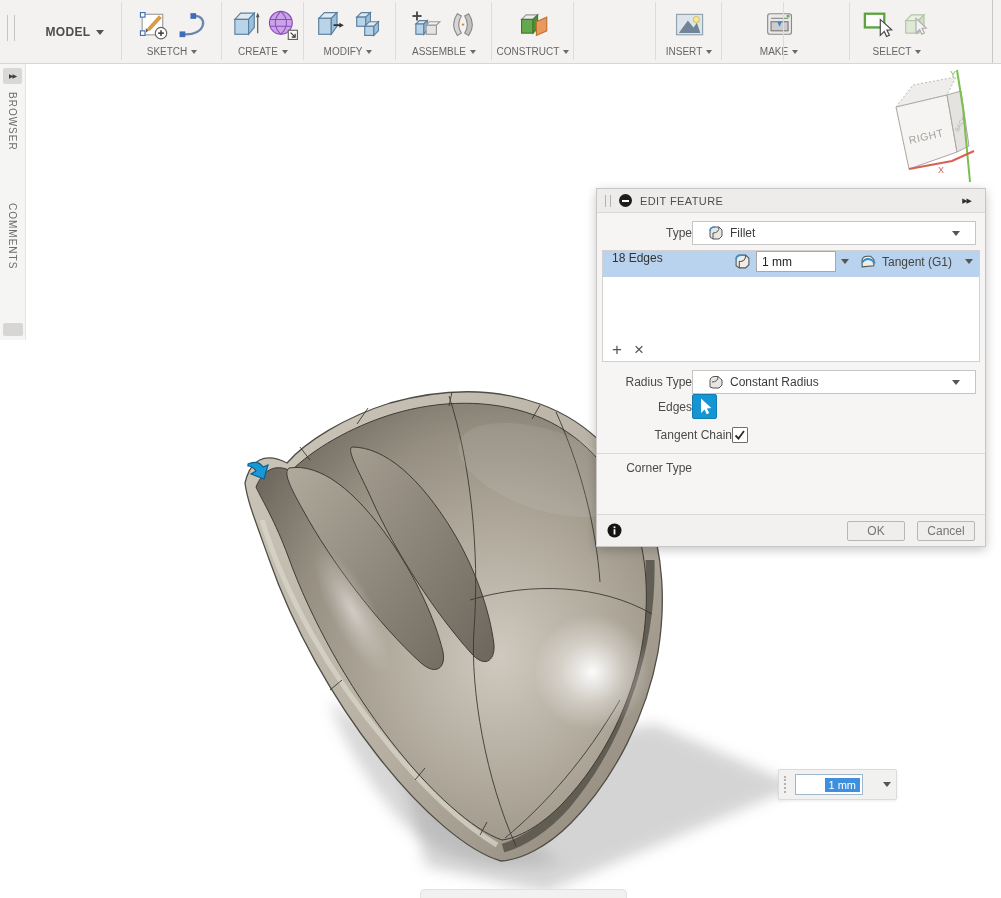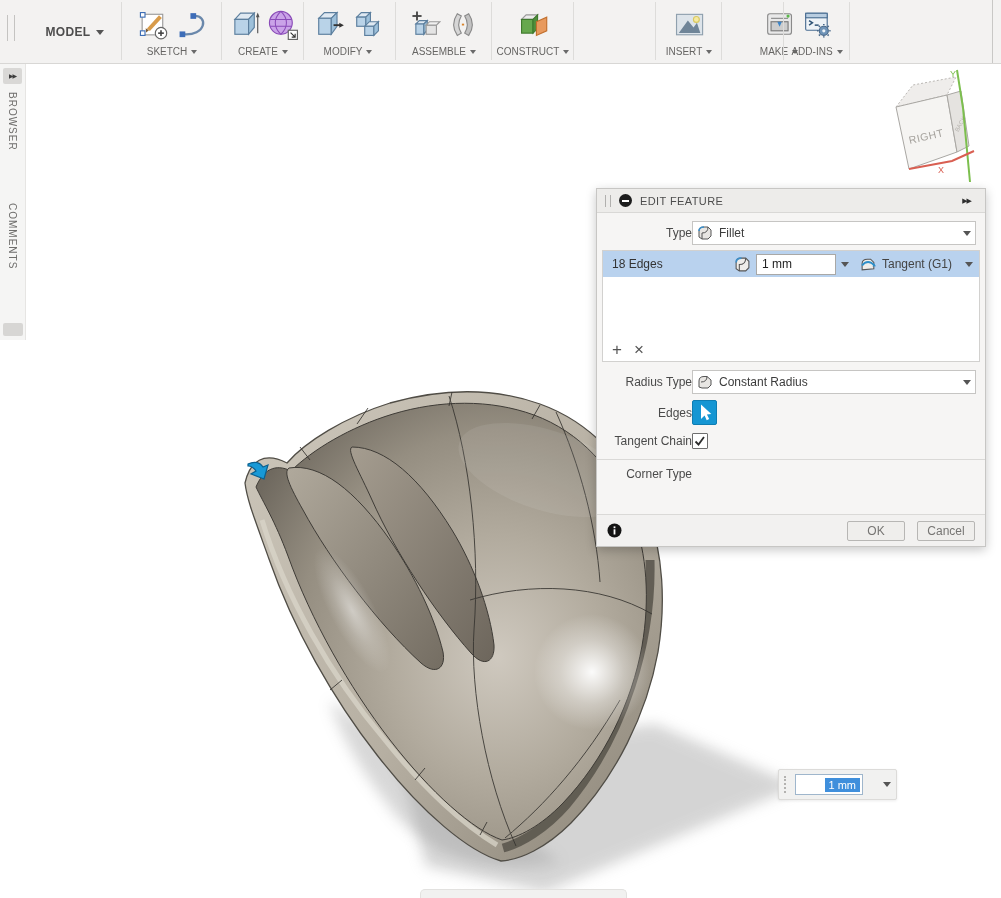--- a/index.html
+++ b/index.html
@@ -49,35 +49,35 @@
   }
   .dlg-title{height:23px;flex:none;background:#edecea;border-bottom:1px solid #d9d8d6;
     display:flex;align-items:center;padding:0 8px;gap:8px;cursor:grab;}
   .dlg-grip{width:4px;height:12px;border-left:1px solid #b1b0ae;border-right:1px solid #b1b0ae;}
   .dlg-collapse{width:13px;height:13px;border-radius:50%;background:#1d1d1d;position:relative;border:none;cursor:pointer;padding:0;}
   .dlg-collapse::after{content:"";position:absolute;left:3px;top:5.5px;width:7px;height:2px;background:#fff;}
   .dlg-title-text{font-size:11px;color:#4d4d4d;letter-spacing:.4px;}
   .dlg-expand{margin-left:auto;background:none;border:none;font-size:7px;color:#2e2e2e;letter-spacing:-1px;cursor:pointer;font-family:inherit;}
   .dlg-row{display:flex;align-items:center;padding:0 9px 0 14px;flex:none;text-align:right;}
   .dlg-row .lbl{width:81px;flex:none;color:#4a4a4a;}
-  .field{flex:1;height:22px;background:#fff;border:1px solid #c6c5c3;display:flex;align-items:center;gap:6px;padding:0 4px;cursor:pointer;}
+  .field{flex:1;height:22px;background:#fff;border:1px solid #c6c5c3;display:flex;align-items:center;gap:6px;padding:0 15px;cursor:pointer;}
   .field .fval{color:#3c3c3c;}
   .field .caret{margin-left:auto;}
   .type-row{margin-top:8px;}
   .list-box{margin:5px 5px 0 5px;height:110px;background:#fff;border:1px solid #d2d1cf;position:relative;flex:none;}
-  .sel-row{height:26px;background:#b9d2ee;display:flex;align-items:center;padding:0 6px 0 9px;cursor:pointer;}
+  .sel-row{height:26px;background:#b9d2ee;display:flex;align-items:flex-start;padding:0 6px 0 9px;cursor:pointer;}
   .sel-row .ename{color:#333;}
   .sel-cluster{margin-left:auto;display:flex;align-items:center;gap:5px;}
   .radius-input{width:68px;height:19px;border:1px solid #a9a8a6;background:#fff;font-family:inherit;font-size:12px;color:#222;padding:0 5px;}
   .list-actions{position:absolute;left:9px;bottom:3px;display:flex;gap:12px;}
   .icon-btn{background:none;border:none;font-size:17px;color:#555;cursor:pointer;padding:0;line-height:1;font-family:inherit;}
   .radius-row{margin-top:8px;}
-  .edges-row{margin-top:6px;}
+  .edges-row{}
   .edges-btn{width:25px;height:25px;background:#1596d3;border:1px solid #0e7db2;border-radius:2px;padding:0;cursor:pointer;line-height:0;}
-  .tangent-row{margin-top:8px;}
+  .tangent-row{margin-top:8px;margin-left:40px;}
   .checkbox{width:14px;height:14px;background:#fff;border:1px solid #6e6e6e;border-radius:1px;cursor:pointer;line-height:0;display:inline-block;}
   .dlg-div{height:1px;background:#dad9d7;margin:10px 0 7px 0;flex:none;}
   .corner-row{}
   .dlg-footer{margin-top:auto;flex:none;height:31px;border-top:1px solid #dad9d7;background:#f2f1f0;
     display:flex;align-items:center;padding:0 10px;gap:12px;}
   .dlg-footer .spacer{flex:1;}
   .btn{width:58px;height:20px;background:#efeeec;border:1px solid #b7b6b4;border-radius:2px;
     font-family:inherit;font-size:12px;color:#767573;cursor:pointer;padding:0;}
   
   .mini{
@@ -384,41 +384,44 @@
         </svg>
       </button>
     </div>
     <div class="tb-label">
       <span>MAKE</span>
         <span class="caret sm"></span>
     </div>
   </div>
   <div class="tb-sep" style="left:783px"></div>
 
-  <div class="tb-group" style="left:786px;width:62px">
-    <div class="tb-icons">
-      <button class="tb-btn">
-        <svg width="34" height="32" viewBox="0 0 30 28">
-          <rect x="5" y="4.5" width="19" height="15" rx="1" fill="#eef3f7" stroke="#4a6e92"></rect>
-          <rect x="5" y="4.5" width="19" height="4" fill="#b8cde0" stroke="#4a6e92"></rect>
-          <path d="M8 11 L11 13 L8 15" fill="none" stroke="#2d5275" stroke-width="1.3"></path>
-          <line x1="13" y1="15" x2="16.5" y2="15" stroke="#2d5275" stroke-width="1.3"></line>
-          <circle cx="21" cy="20" r="4" fill="#6f94b8" stroke="#48688a"></circle>
-          <circle cx="21" cy="20" r="1.4" fill="#eef3f7"></circle>
-          <path d="M21 15.2 V14 M21 26 V24.8 M16.2 20 H15 M27 20 H25.8 M17.6 16.6 l-.9 -.9 M24.4 23.4 l.9 .9 M17.6 23.4 l-.9 .9 M24.4 16.6 l.9 -.9" stroke="#48688a" stroke-width="1.4"></path>
-        </svg>
-      </button>
-    </div>
-    <div class="tb-label">
-      <span>ADD-INS</span>
-        <span class="caret sm"></span>
-    </div>
-  </div>
   <div class="tb-sep" style="left:849px"></div>
 
+  <div class="tb-group" style="left:852px;width:90px">
+    <div class="tb-icons">
+      <button class="tb-btn">
+        <svg width="32" height="32" viewBox="0 0 28 28">
+          <rect x="2.5" y="5" width="17" height="12" fill="#fdfdfd" stroke="#5aa43c" stroke-width="2"></rect>
+          <path d="M16 10 L16 24 L19.5 20.5 L21.5 25 L24 23.8 L21.8 19.3 L26 19 Z" fill="#fff" stroke="#444"></path>
+        </svg>
+      </button>
+      <button class="tb-btn">
+        <svg width="32" height="32" viewBox="0 0 28 28">
+          <polygon points="5,11 10,6 21,6 16,11" fill="#e9f0e2" stroke="#b2c4a6"></polygon>
+          <rect x="5" y="11" width="11" height="11" fill="#dde8d5" stroke="#b2c4a6"></rect>
+          <polygon points="16,11 21,6 21,17 16,22" fill="#cfdec4" stroke="#b2c4a6"></polygon>
+          <path d="M14 9 L14 22 L17.2 18.8 L19 23 L21.3 21.9 L19.3 17.8 L23 17.5 Z" fill="#f2f2f2" stroke="#adadad"></path>
+        </svg>
+      </button>
+    </div>
+    <div class="tb-label">
+      <span>SELECT</span>
+        <span class="caret sm"></span>
+    </div>
+  </div>
   <div class="tb-redge"></div>
 </div>
 
 <div class="side">
   <button class="side-expand">▶▶</button>
   <div class="vtext browser">BROWSER</div>
   <div class="vtext comments">COMMENTS</div>
   <div class="side-handle"></div>
 </div>
 

